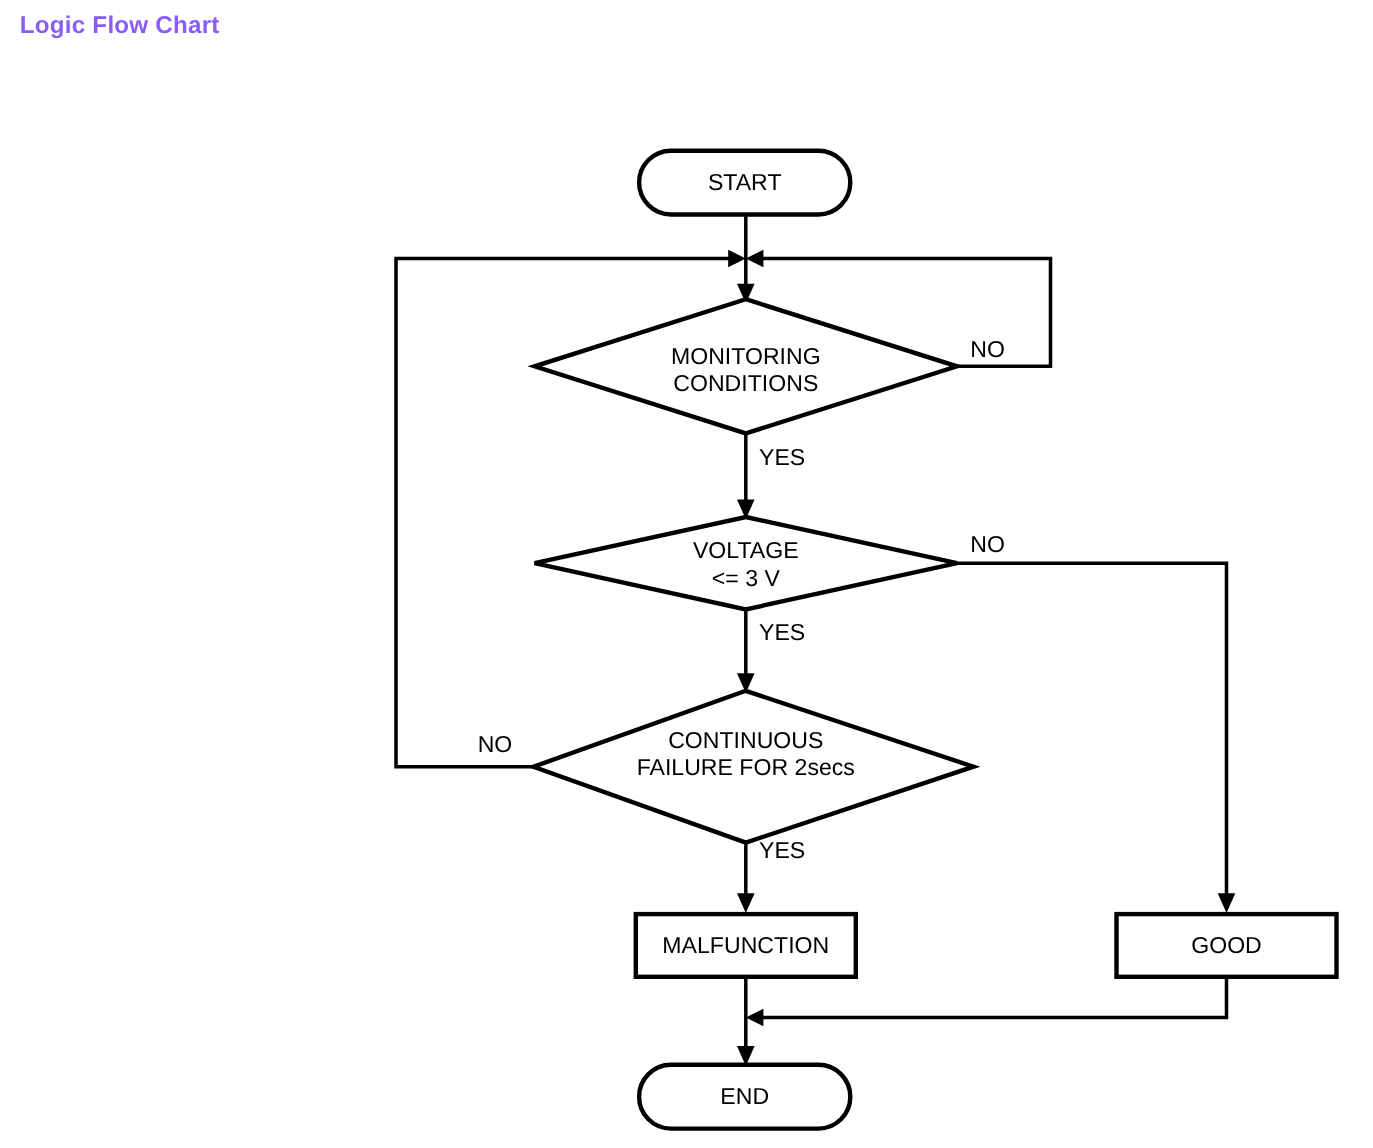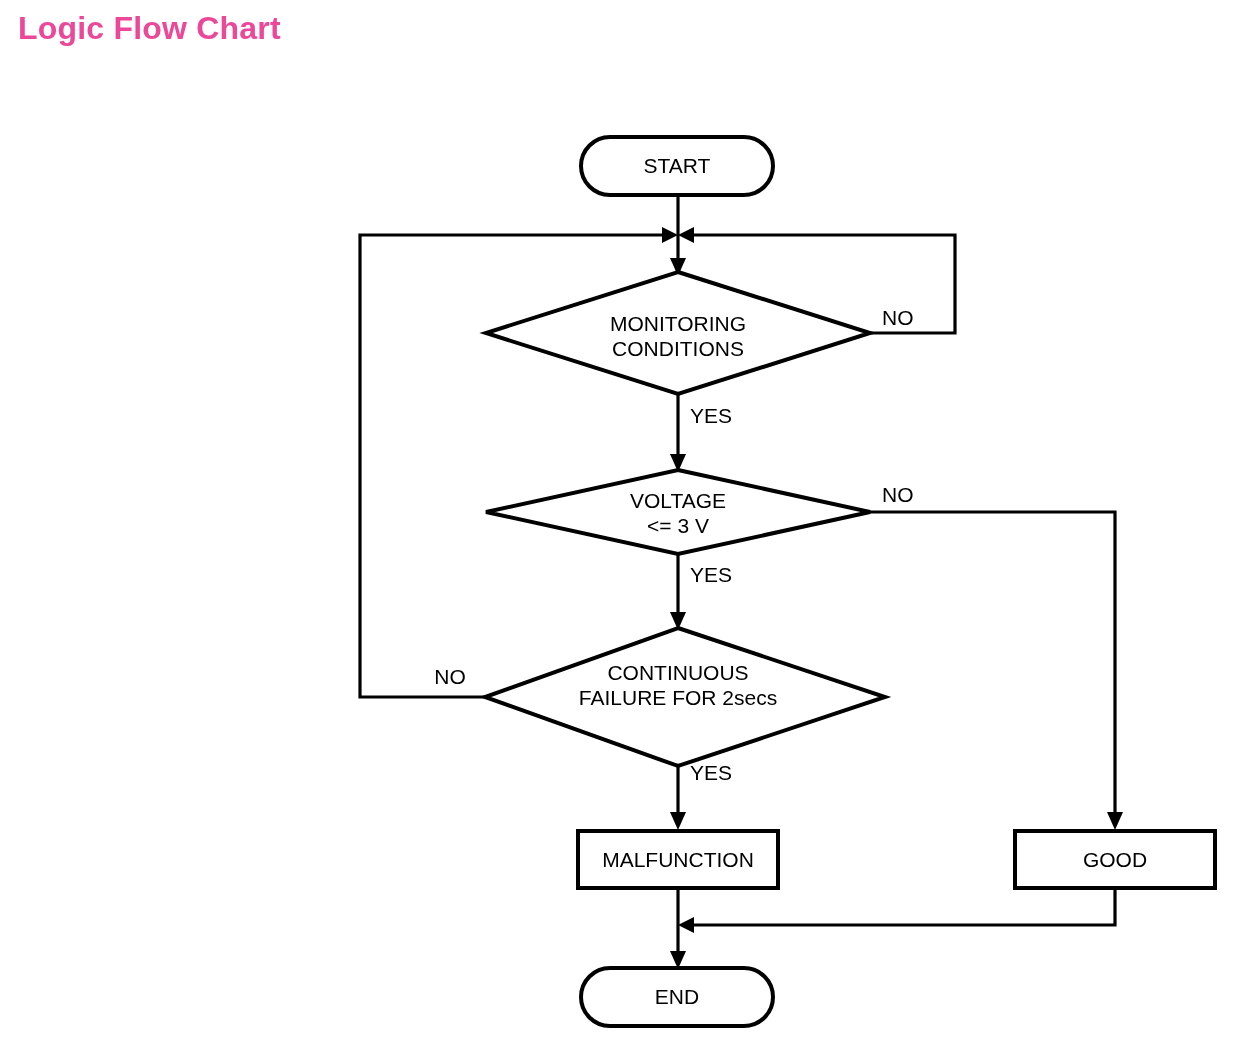--- a/index.html
+++ b/index.html
@@ -12,24 +12,24 @@
     height: 1044px;
     font-family: "Liberation Sans", sans-serif;
     color: #000000;
     overflow: hidden;
     position: relative;
   }
   #page-title {
     position: absolute;
     left: 18px;
     top: 10px;
-    font-size: 32px;
+    font-size: 22px;
     font-weight: bold;
     letter-spacing: 0.2px;
-    color: #ec4899;
+    color: #8b5cf6;
     white-space: nowrap;
   }
   #flow-canvas {
     position: absolute;
     left: 0;
     top: 0;
     width: 1248px;
     height: 1044px;
   }
   .node-label {

